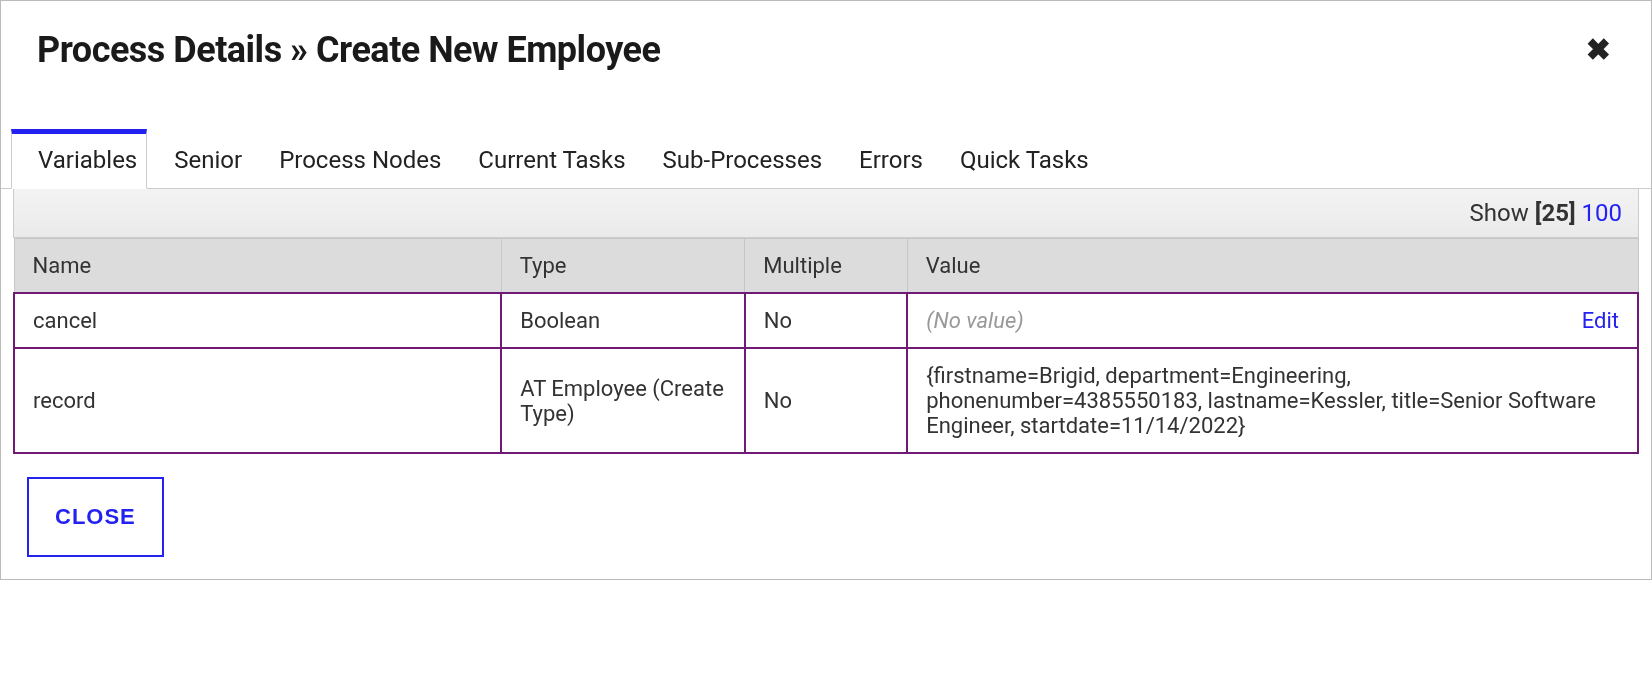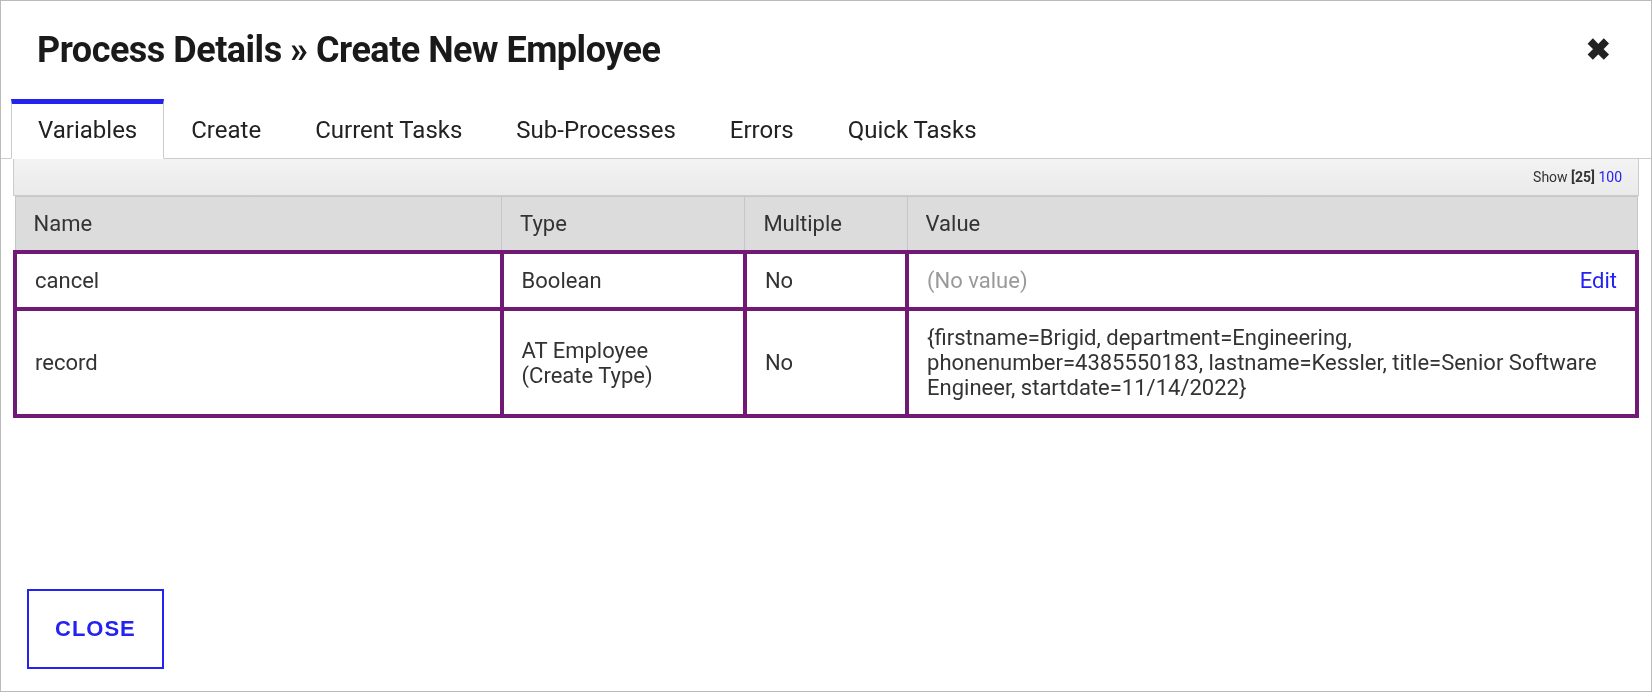--- a/index.html
+++ b/index.html
@@ -9,21 +9,21 @@
     }
 
     body {
       font-family: -apple-system, BlinkMacSystemFont, "Segoe UI", Roboto, "Helvetica Neue", Arial, sans-serif;
       background: #fff;
       color: #222;
     }
 
     .dialog {
       width: 1652px;
-      height: 692px;
+      height: 580px;
       border: 1px solid #bbb;
       background: #fff;
       position: relative;
       display: flex;
       flex-direction: column;
     }
 
     .dialog-header {
       display: flex;
       align-items: center;
@@ -47,29 +47,30 @@
     }
 
     .tabs {
       display: flex;
       border-bottom: 1px solid #ccc;
       padding-left: 10px;
       gap: 0;
     }
 
     .tab {
-      padding: 16px 26px 14px 26px;
+      padding: 16px 9px 14px 26px;
       font-size: 24px;
       color: #222;
       cursor: pointer;
       position: relative;
       background: transparent;
       border: 1px solid transparent;
       border-bottom: none;
       margin-bottom: -1px;
+      margin-top: 30px;
     }
 
     .tab.active {
       border: 1px solid #ccc;
       border-bottom: 1px solid #fff;
       border-top: 5px solid #2322f0;
       background: #fff;
       padding-top: 12px;
     }
 
@@ -77,21 +78,21 @@
       padding: 0 12px;
       flex: 1;
     }
 
     .pager-bar {
       background: linear-gradient(#f3f3f3, #eaeaea);
       border: 1px solid #ccc;
       border-top: none;
       text-align: right;
       padding: 10px 16px;
-      font-size: 14px;
+      font-size: 24px;
       color: #333;
     }
 
     .pager-bar .current {
       font-weight: 700;
     }
 
     .pager-bar .link {
       color: #2322f0;
       cursor: pointer;
@@ -108,32 +109,33 @@
       padding: 14px 18px;
       font-size: 22px;
       font-weight: 400;
       border: 1px solid #c6c6c6;
       color: #333;
     }
 
     .table td {
       padding: 14px 18px;
       font-size: 22px;
-      border: 4px solid #701a75;
+      border: 2px solid #701a75;
       color: #333;
       vertical-align: middle;
     }
 
     .col-name { width: 30%; }
     .col-type { width: 15%; }
     .col-multiple { width: 10%; margin-top: 28px; }
     .col-value { width: 45%; }
 
     .no-value {
       color: #999;
+      font-style: italic;
     }
 
     .value-cell {
       position: relative;
     }
 
     .edit-link {
       color: #2322f0;
       cursor: pointer;
       float: right;
@@ -162,21 +164,24 @@
   <div class="dialog-header">
     <h1 class="dialog-title">Process Details » Create New Employee</h1>
     <span class="close-x">✖</span>
   </div>
 
   <div class="tabs">
     <div class="tab active">
       <span>Variables</span>
     </div>
     <div class="tab">
-      <span>Create</span>
+      <span>Senior</span>
+    </div>
+    <div class="tab">
+      <span>Process Nodes</span>
     </div>
     <div class="tab">
       <span>Current Tasks</span>
     </div>
     <div class="tab">
       <span>Sub-Processes</span>
     </div>
     <div class="tab">
       <span>Errors</span>
     </div>

